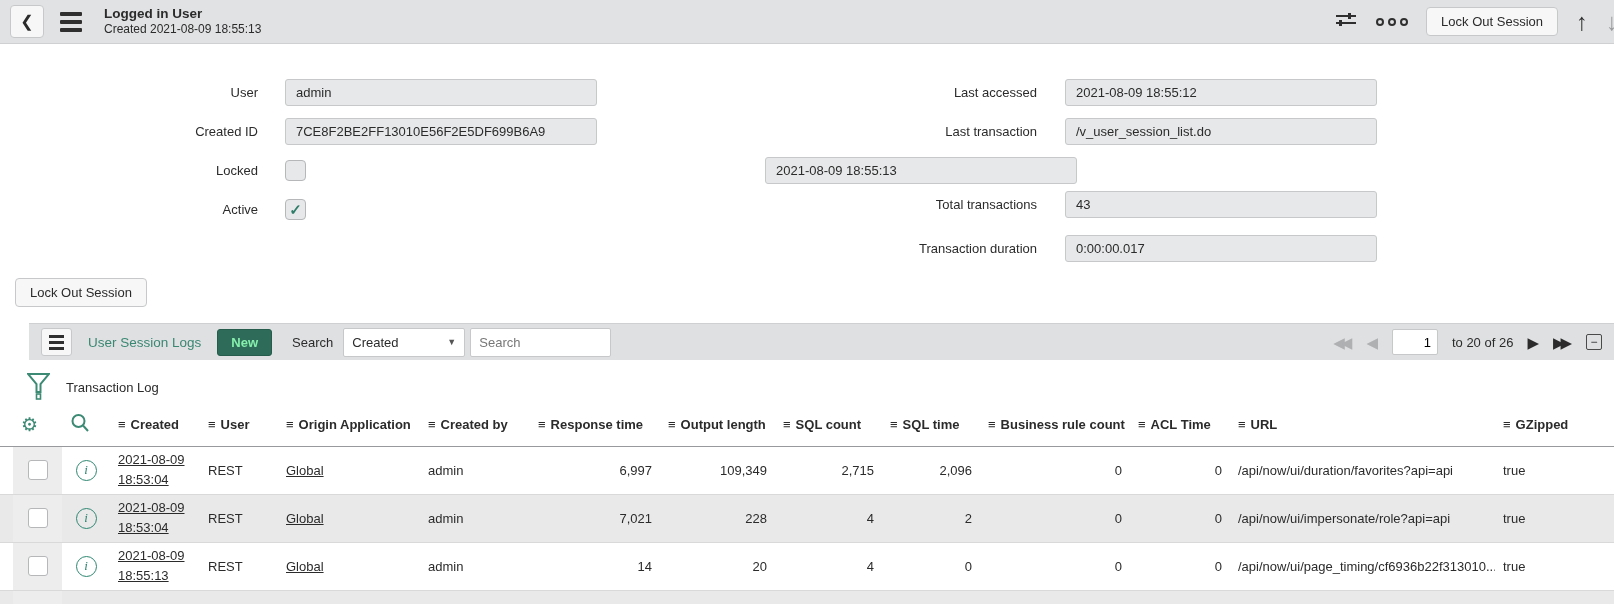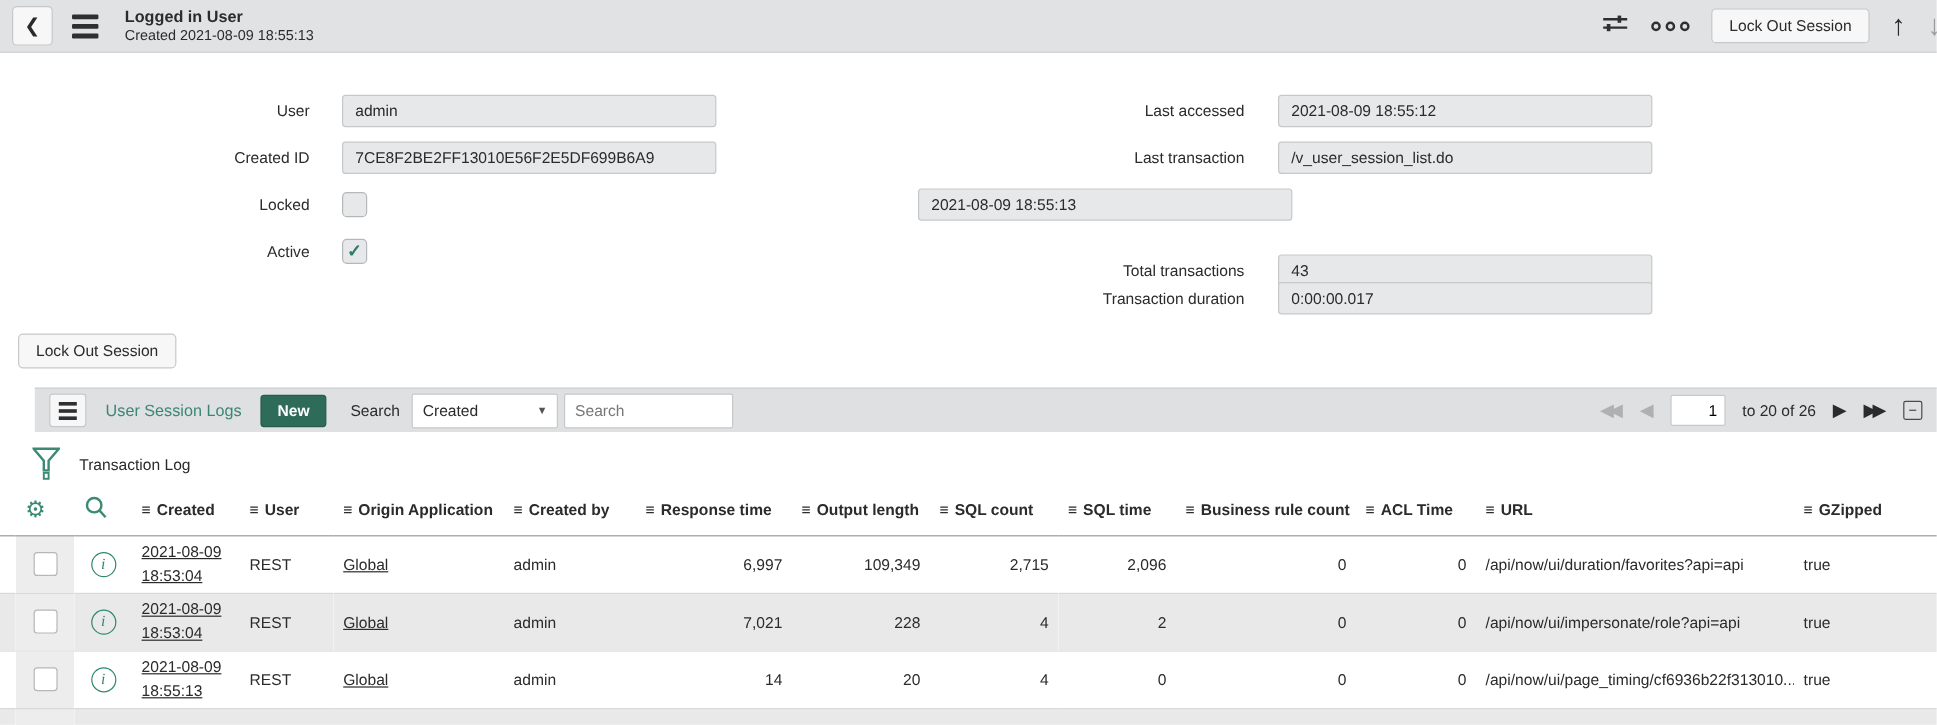--- a/index.html
+++ b/index.html
@@ -60,21 +60,21 @@
     background:#dfe0e2; border-top:1px solid #cfd0d2;
     display:flex; align-items:center; padding:0 12px;margin-left:29px;
   }
   .list-menu-btn {
     width:31px; height:28px; background:#f7f7f7; border:1px solid #c6c8ca; border-radius:3px;
     display:flex; flex-direction:column; gap:3px; align-items:center; justify-content:center; cursor:pointer;
   }
   .list-menu-btn i { width:15px; height:3px; background:#2f2f2f; display:block; }
   .list-title { color:#3a8772; margin:0 16px; font-size:13.5px; cursor:pointer; }
   .btn-new {
-    background:#2e6c59; color:#ffffff; border:1px solid #255c4b; border-radius:3px;
+    background:#2e6c59; color:#86efac; border:1px solid #255c4b; border-radius:3px;
     padding:5px 13px; font-size:13px; font-weight:600; cursor:pointer;
     font-family:"Liberation Sans", sans-serif;
   }
   .search-label { margin:0 10px 0 20px; }
   .select {
     width:122px; height:29px; background:#fff; border:1px solid #c6c8ca; border-radius:2px;
     display:flex; align-items:center; justify-content:space-between; padding:0 8px; cursor:pointer;
   }
   .select .caret { font-size:9px; color:#555; }
   .search-input {
@@ -189,21 +189,21 @@
   <div class="frm-label">Last accessed</div>
   <div class="frm-field">2021-08-09 18:55:12</div>
 </div>
 <div class="form-row right" style="top:117px">
   <div class="frm-label">Last transaction</div>
   <div class="frm-field">/v_user_session_list.do</div>
 </div>
 <div class="form-row right" style="top:156px">
   <div class="frm-field">2021-08-09 18:55:13</div>
 </div>
-<div class="form-row right" style="top:211px">
+<div class="form-row right" style="top:190px">
   <div class="frm-label">Total transactions</div>
   <div class="frm-field">43</div>
 </div>
 <div class="form-row right" style="top:234px">
   <div class="frm-label">Transaction duration</div>
   <div class="frm-field">0:00:00.017</div>
 </div>
 
 <button class="btn" style="position:absolute; top:278px; left:15px;">Lock Out Session</button>
 

